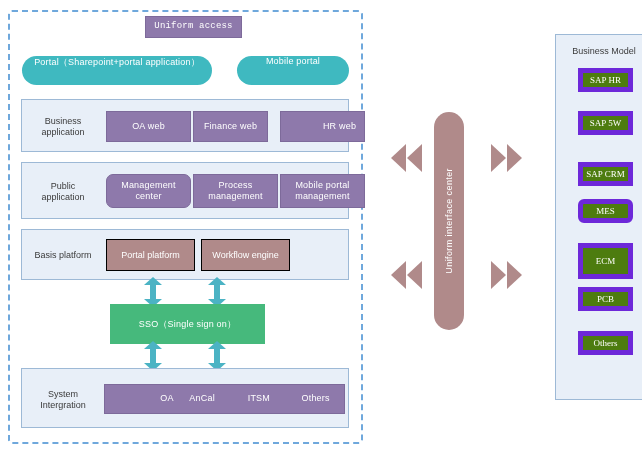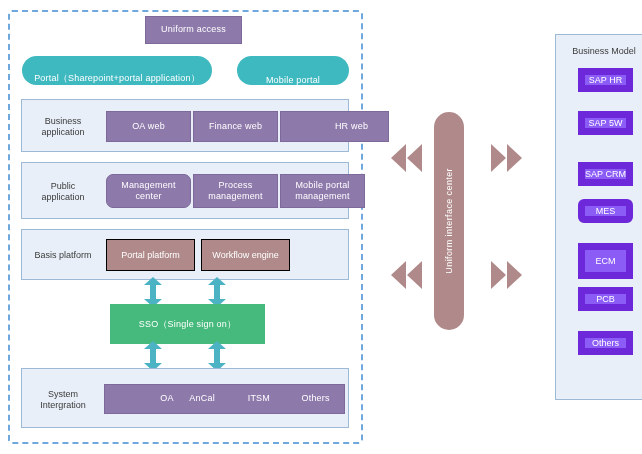--- a/index.html
+++ b/index.html
@@ -39,21 +39,21 @@
     font-size: 9px;
     line-height: 1.25;
     letter-spacing: .2px;
   }
   
   .teal-pill {
     background: #3fb9c0;
     border-radius: 18px;
     color: #ffffff;
     display: flex;
-    align-items: flex-end;
+    align-items: flex-start;
     justify-content: center;
     text-align: center;
     font-size: 9px;
     letter-spacing: .2px;
   }
   
   .layer-panel {
     background: #e8eff8;
     border: 1px solid #9db9d6;
   }
@@ -94,28 +94,29 @@
     border: 1px solid #9db9d6;
     margin-left: 26px;
   }
   .bm-title {
     color: #3b3b3b;
     font-size: 9px;
     text-align: center;
     width: 100%;
   }
   .bm-item {
-    background: #8b5cf6;
-    border: 7px solid #6d28d9;
-    color: #ffffff;
-    font-size: 9px;
-    display: flex;
-    align-items: center;
-    justify-content: center;
-    text-align: center;
+    background: #4d7c0f;
+    border: 5px solid #6d28d9;
+    color: #ffffff;
+    font-size: 9px;
+    display: flex;
+    align-items: center;
+    justify-content: center;
+    text-align: center;
+    font-family: Liberation Serif, serif;
   }
   
   .center-pill {
     background: #b08a8a;
     border-radius: 22px;
     color: #ffffff;
     font-size: 9px;
     letter-spacing: .4px;
     display: flex;
     align-items: center;
@@ -128,40 +129,40 @@
   }
   .arrow-svg { display: block; }
 </style>
 </head>
 <body>
 
 <div id="canvas">
 
   <div class="abs dashed-frame"></div>
 
-  <div class="abs purple-box" style="left:145px; top:16px; width:97px; height:28px;">
+  <div class="abs purple-box" style="left:145px; top:16px; width:97px; height:22px;font-family:Liberation Mono, monospace;">
     <span>Uniform access</span>
   </div>
 
   <div class="abs teal-pill" style="left:22px; top:56px; width:190px; height:29px;">
     <span>Portal（Sharepoint+portal application）</span>
   </div>
   <div class="abs teal-pill" style="left:237px; top:56px; width:112px; height:29px;">
     <span>Mobile portal</span>
   </div>
 
   <div class="abs layer-panel" style="left:21px; top:99px; width:328px; height:53px;">
     <div class="abs layer-label" style="left:10px; top:13px; width:62px; height:28px;">Business application</div>
     <div class="abs purple-box" style="left:84px; top:11px; width:85px; height:31px;">
       <span>OA web</span>
     </div>
-    <div class="abs purple-box" style="left:171px; top:11px; width:85px; height:31px;">
+    <div class="abs purple-box" style="left:171px; top:11px; width:75px; height:31px;">
       <span>Finance web</span>
     </div>
-    <div class="abs purple-box" style="left:258px; top:11px; width:109px; height:31px;padding-left:34px;">
+    <div class="abs purple-box" style="left:258px; top:11px; width:85px; height:31px;padding-left:34px;">
       <span>HR web</span>
     </div>
   </div>
 
   <div class="abs layer-panel" style="left:21px; top:162px; width:328px; height:57px;">
     <div class="abs layer-label" style="left:10px; top:14px; width:62px; height:30px;">Public application</div>
     <div class="abs purple-box" style="left:84px; top:11px; width:85px; height:34px;border-radius:7px;">
       <span>Management center</span>
     </div>
     <div class="abs purple-box" style="left:171px; top:11px; width:85px; height:34px;">

